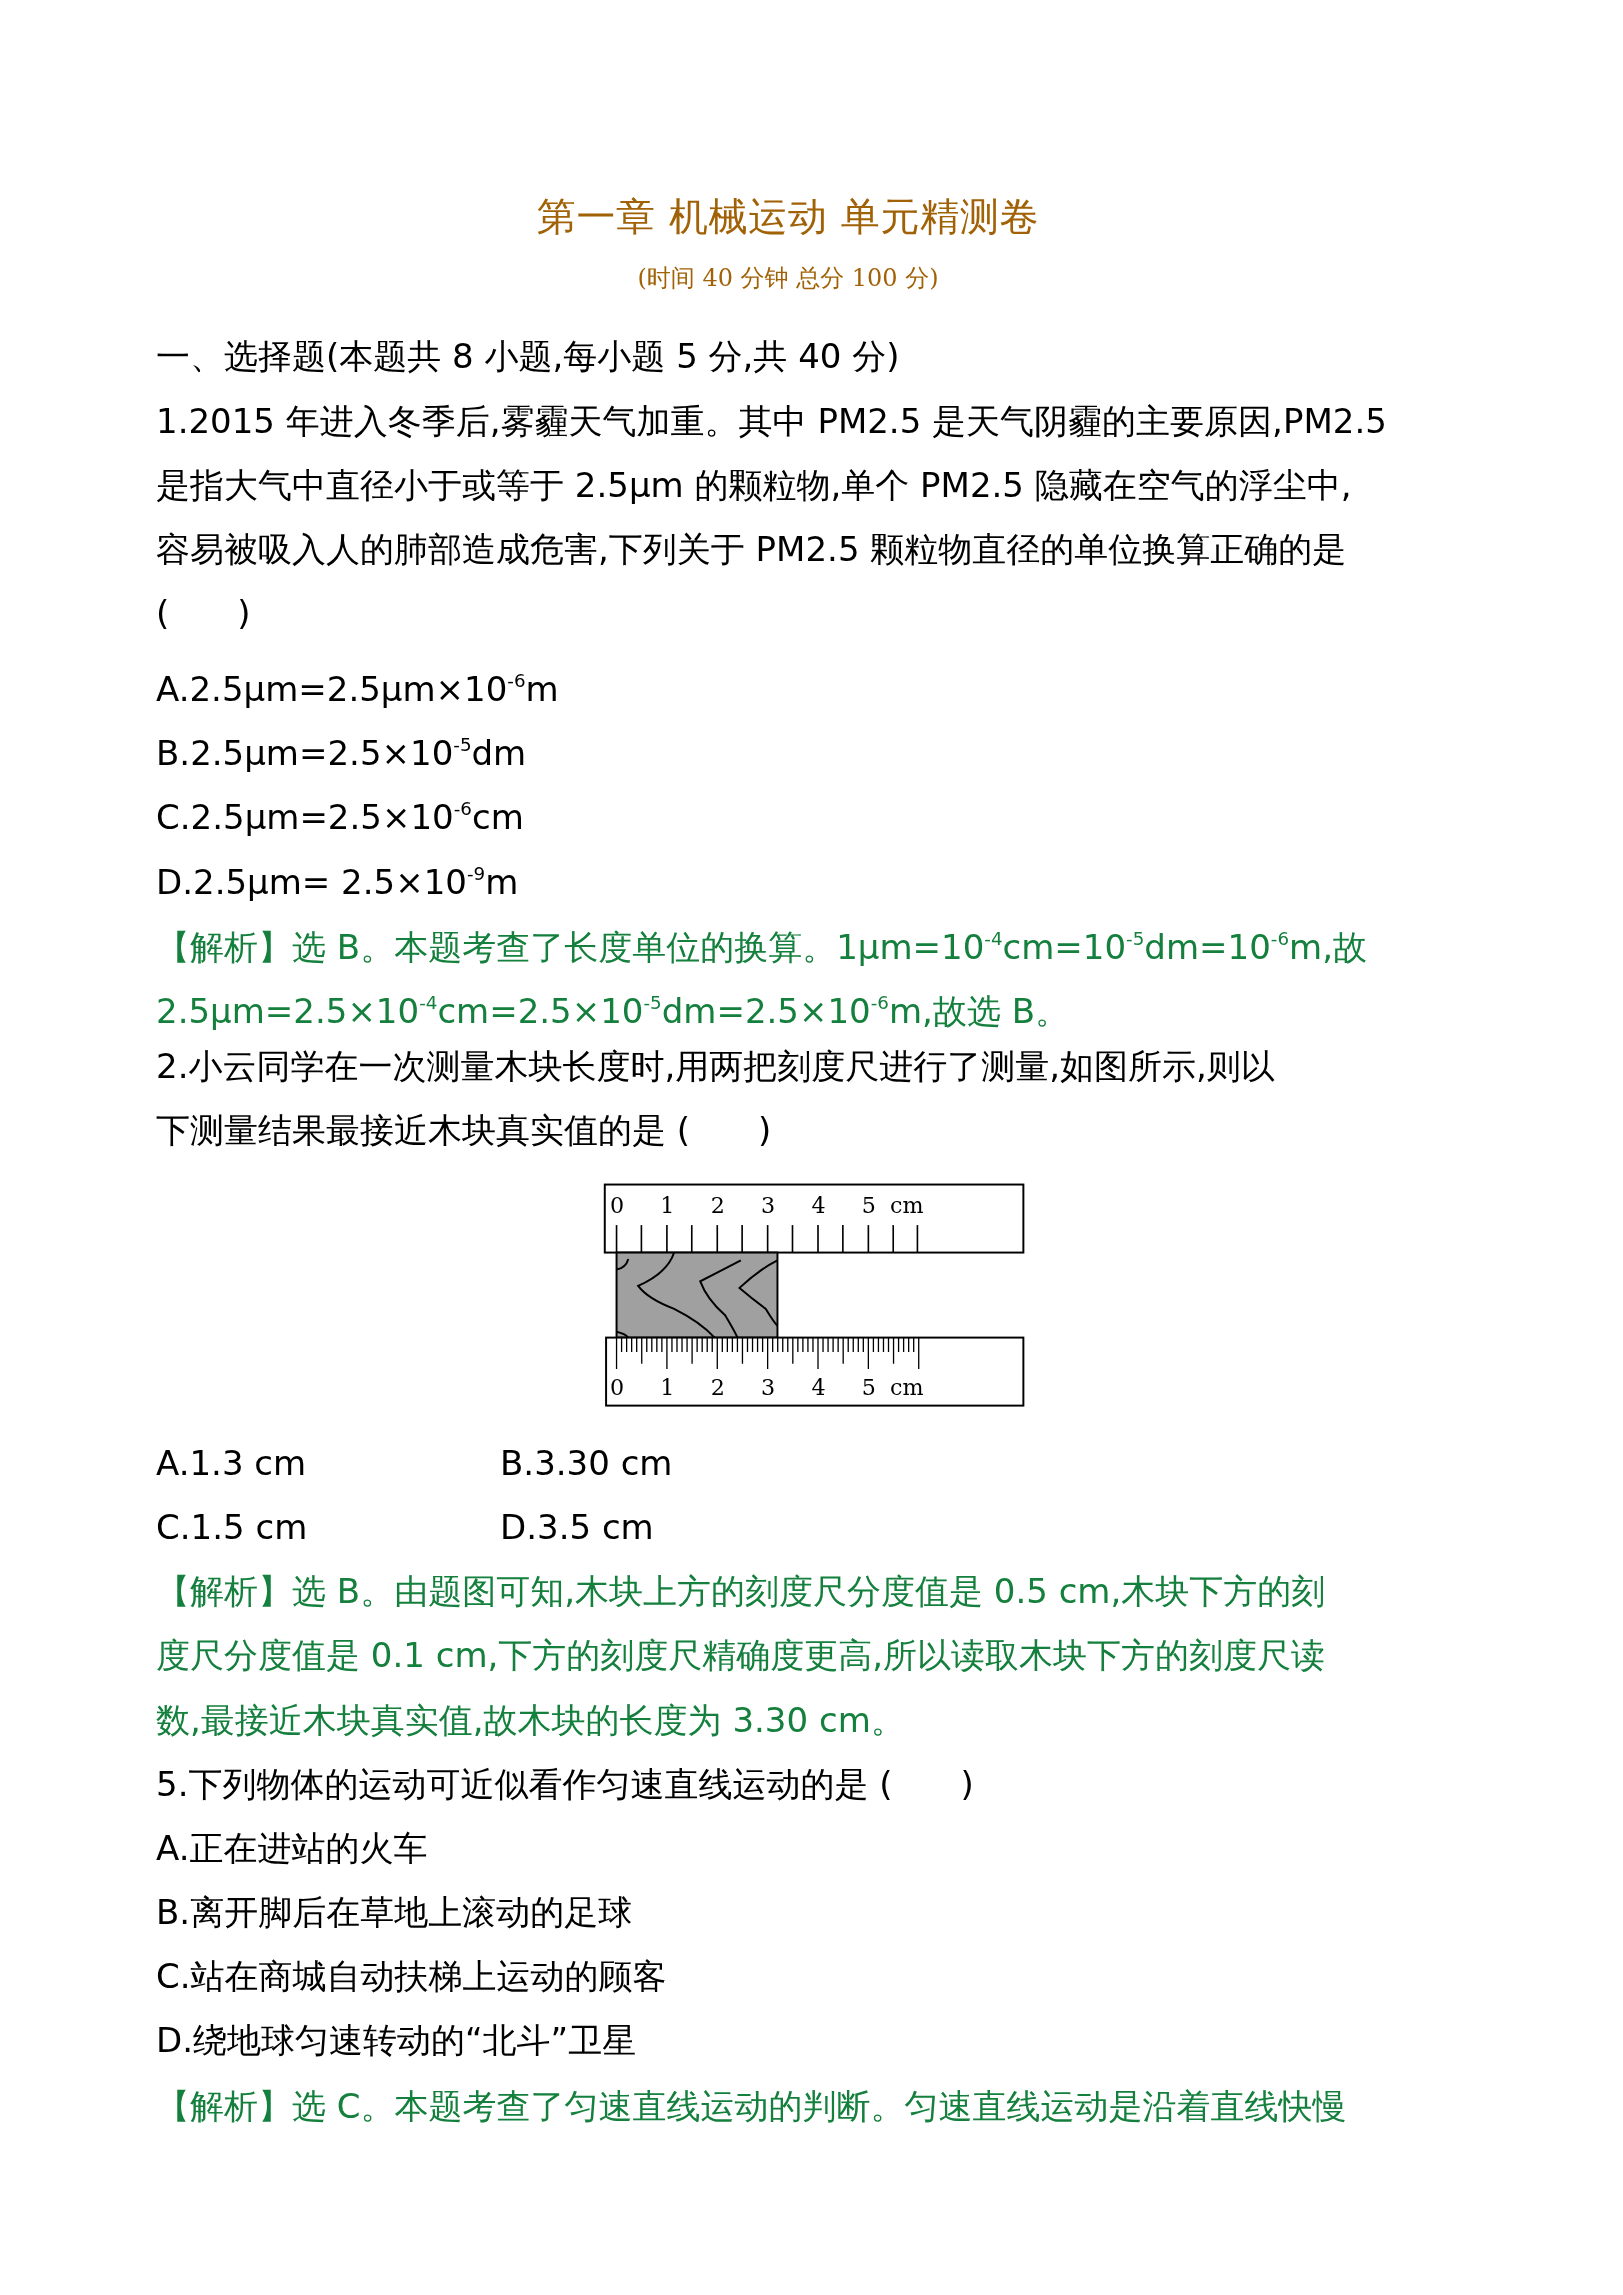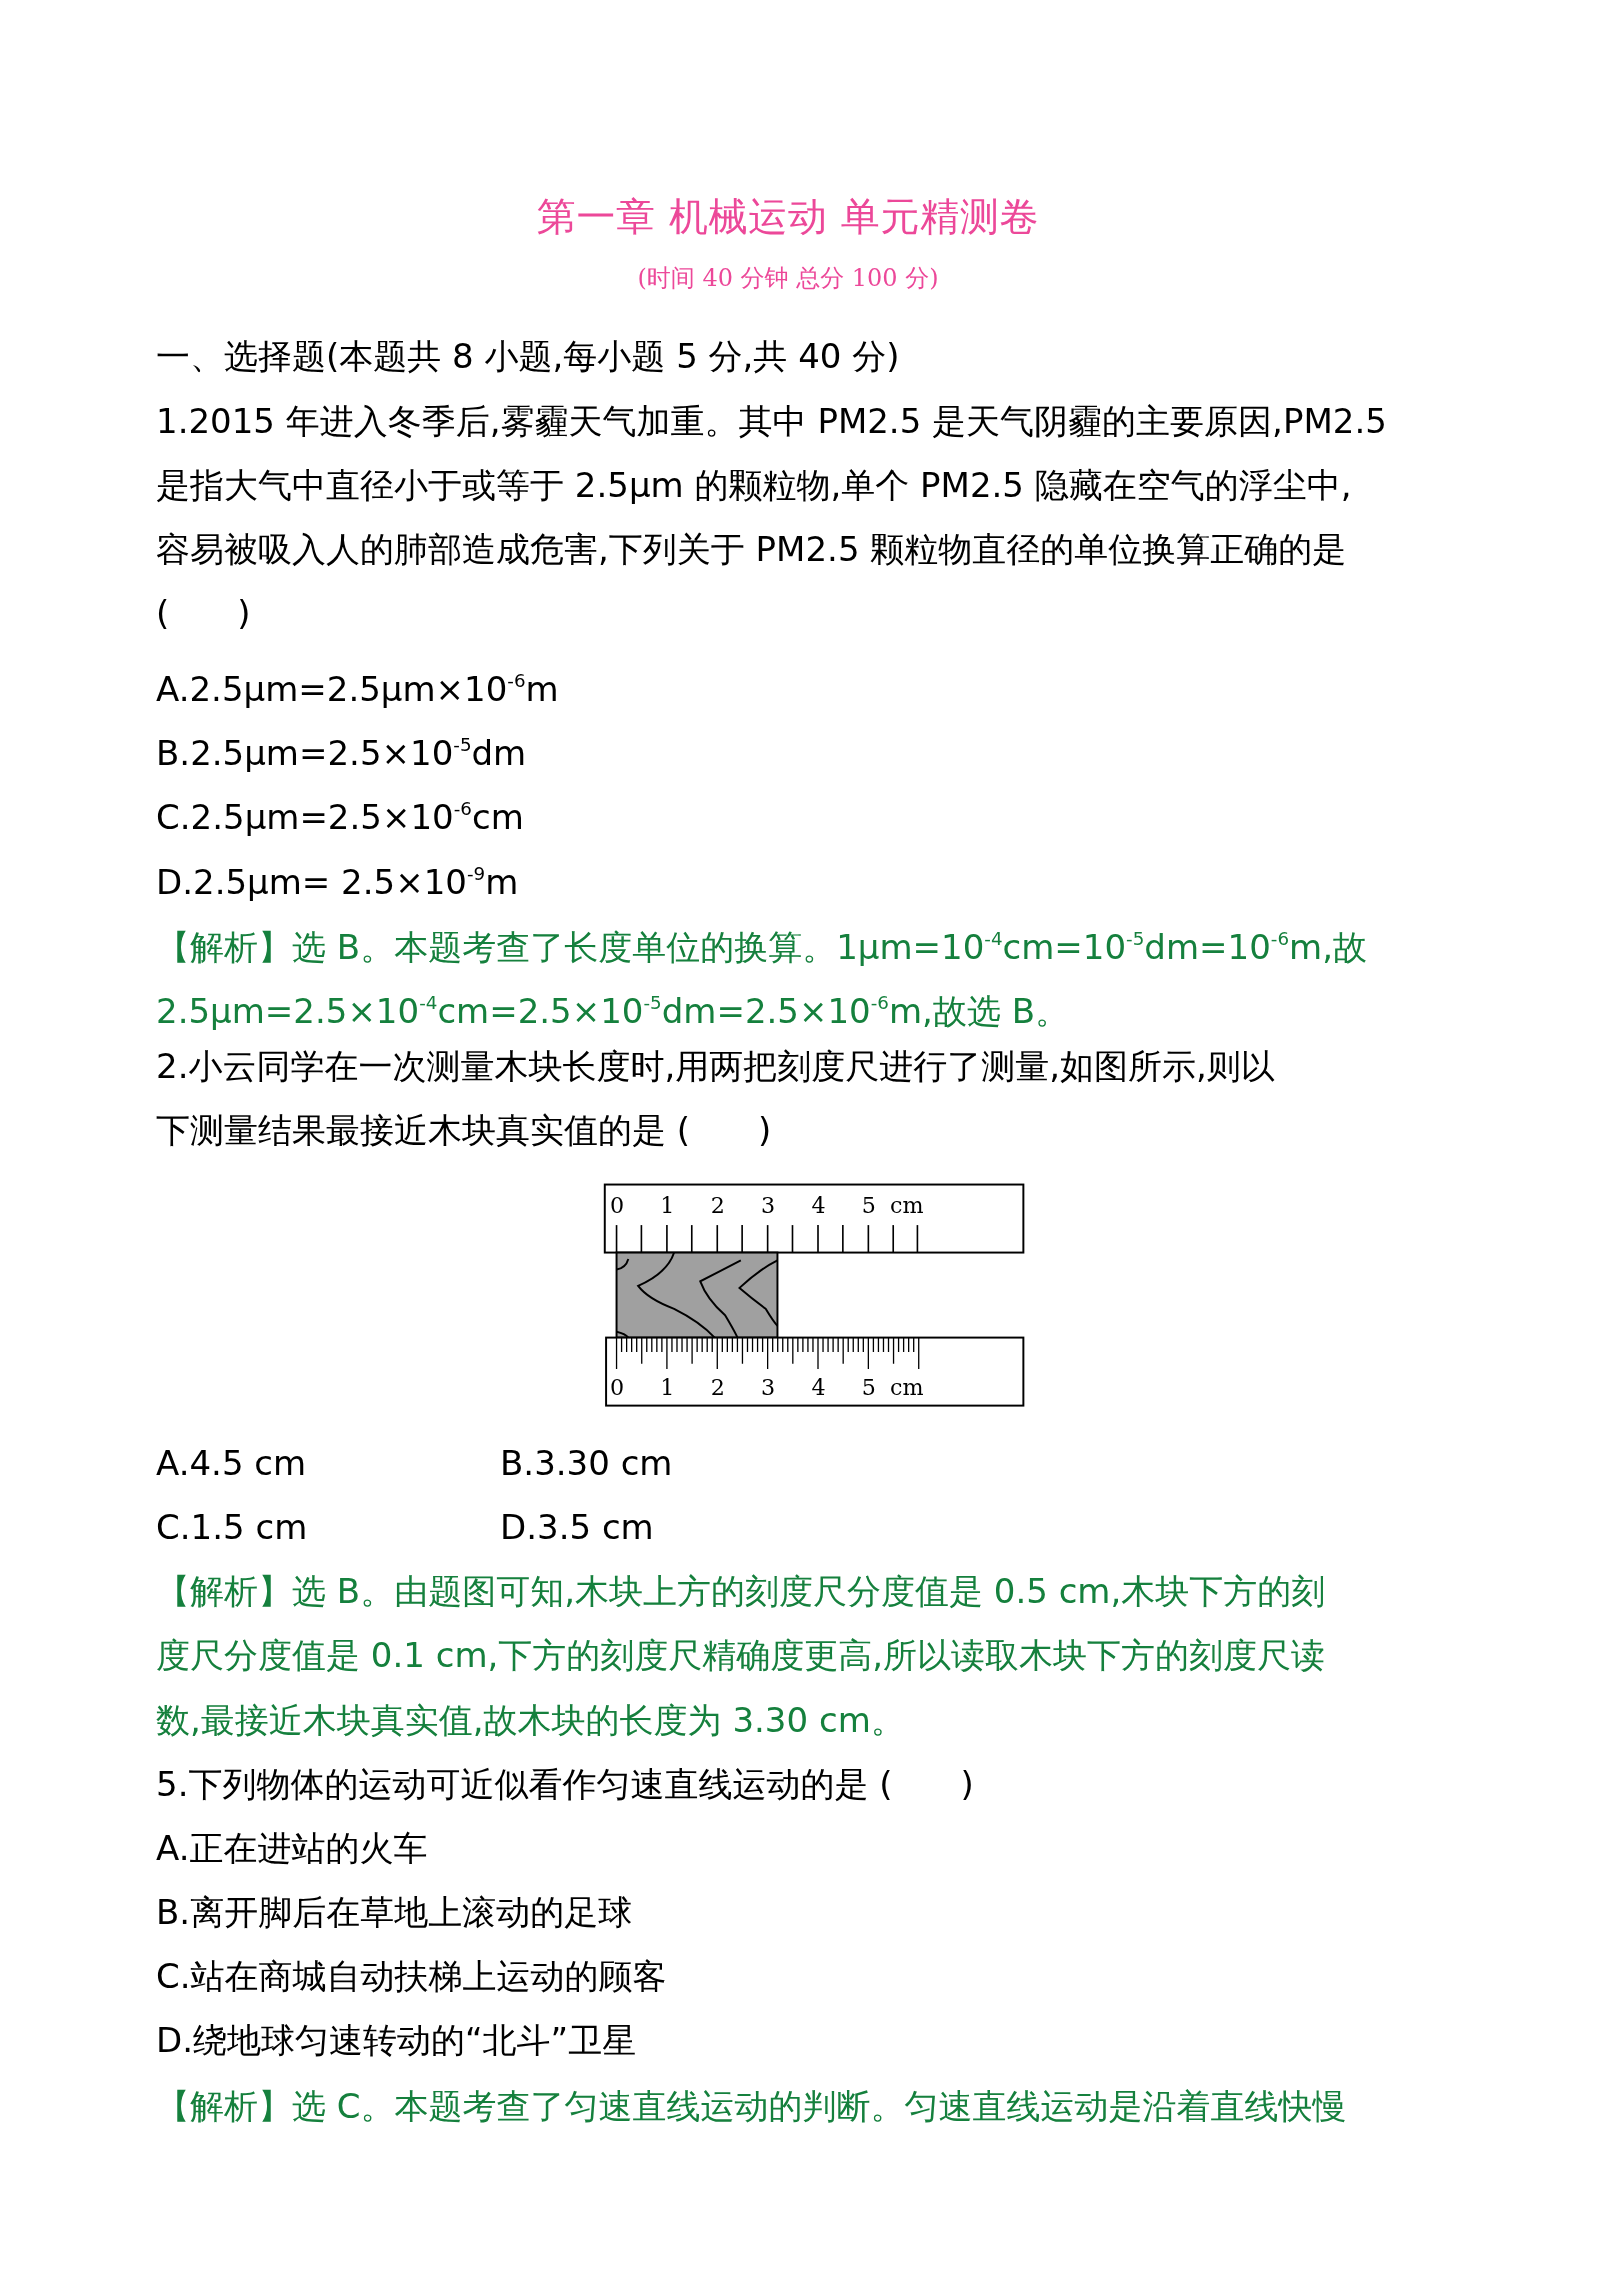--- a/index.html
+++ b/index.html
@@ -1,19 +1,19 @@
 <!DOCTYPE html>
 <html style="font-size:10.5px"><head>
 <meta charset="utf-8">
 <style>
   html, body { margin: 0; padding: 0; background: #ffffff; }
   body { width: 1623px; height: 2295px; position: relative; overflow: hidden;
          font-family: "DejaVu Sans", "Liberation Sans", sans-serif; color: #000; }
   .title { position: absolute; left: 0; width: 1576px; text-align: center;
-           color: #ec4899; font-family: "DejaVu Serif", "Liberation Serif", serif; }
+           color: #a16207; font-family: "DejaVu Serif", "Liberation Serif", serif; }
   .title1 { top: 190px; font-size: 39px; letter-spacing: 0.7px; }
   .title2 { top: 262px; font-size: 24px; }
   .line { position: absolute; left: 156px; font-size: 34px; line-height: 39px; white-space: nowrap; }
   .red { color: #15803d; }
   .sup { font-size: 18.3px; vertical-align: 14.4px; }
   #figure { position: absolute; left: 602px; top: 1178px; }
 </style>
 </head>
 <body>
 
@@ -158,21 +158,21 @@
       <text x="166" y="332">2</text>
       <text x="243" y="332">3</text>
       <text x="320" y="332">4</text>
       <text x="397" y="332">5</text>
       <text x="440" y="332">cm</text>
     </g>
   </svg>
 </div>
 
 <div class="line" style="top:1444px">
-  <span>A.</span><span>4.5 cm</span>
+  <span>A.</span><span>1.3 cm</span>
 </div>
 <div class="line" style="top:1444px;left:500px">
   <span>B.</span><span>3.30 cm</span>
 </div>
 <div class="line" style="top:1508px">
   <span>C.</span><span>1.5 cm</span>
 </div>
 <div class="line" style="top:1508px;left:500px">
   <span>D.</span><span>3.5 cm</span>
 </div>

